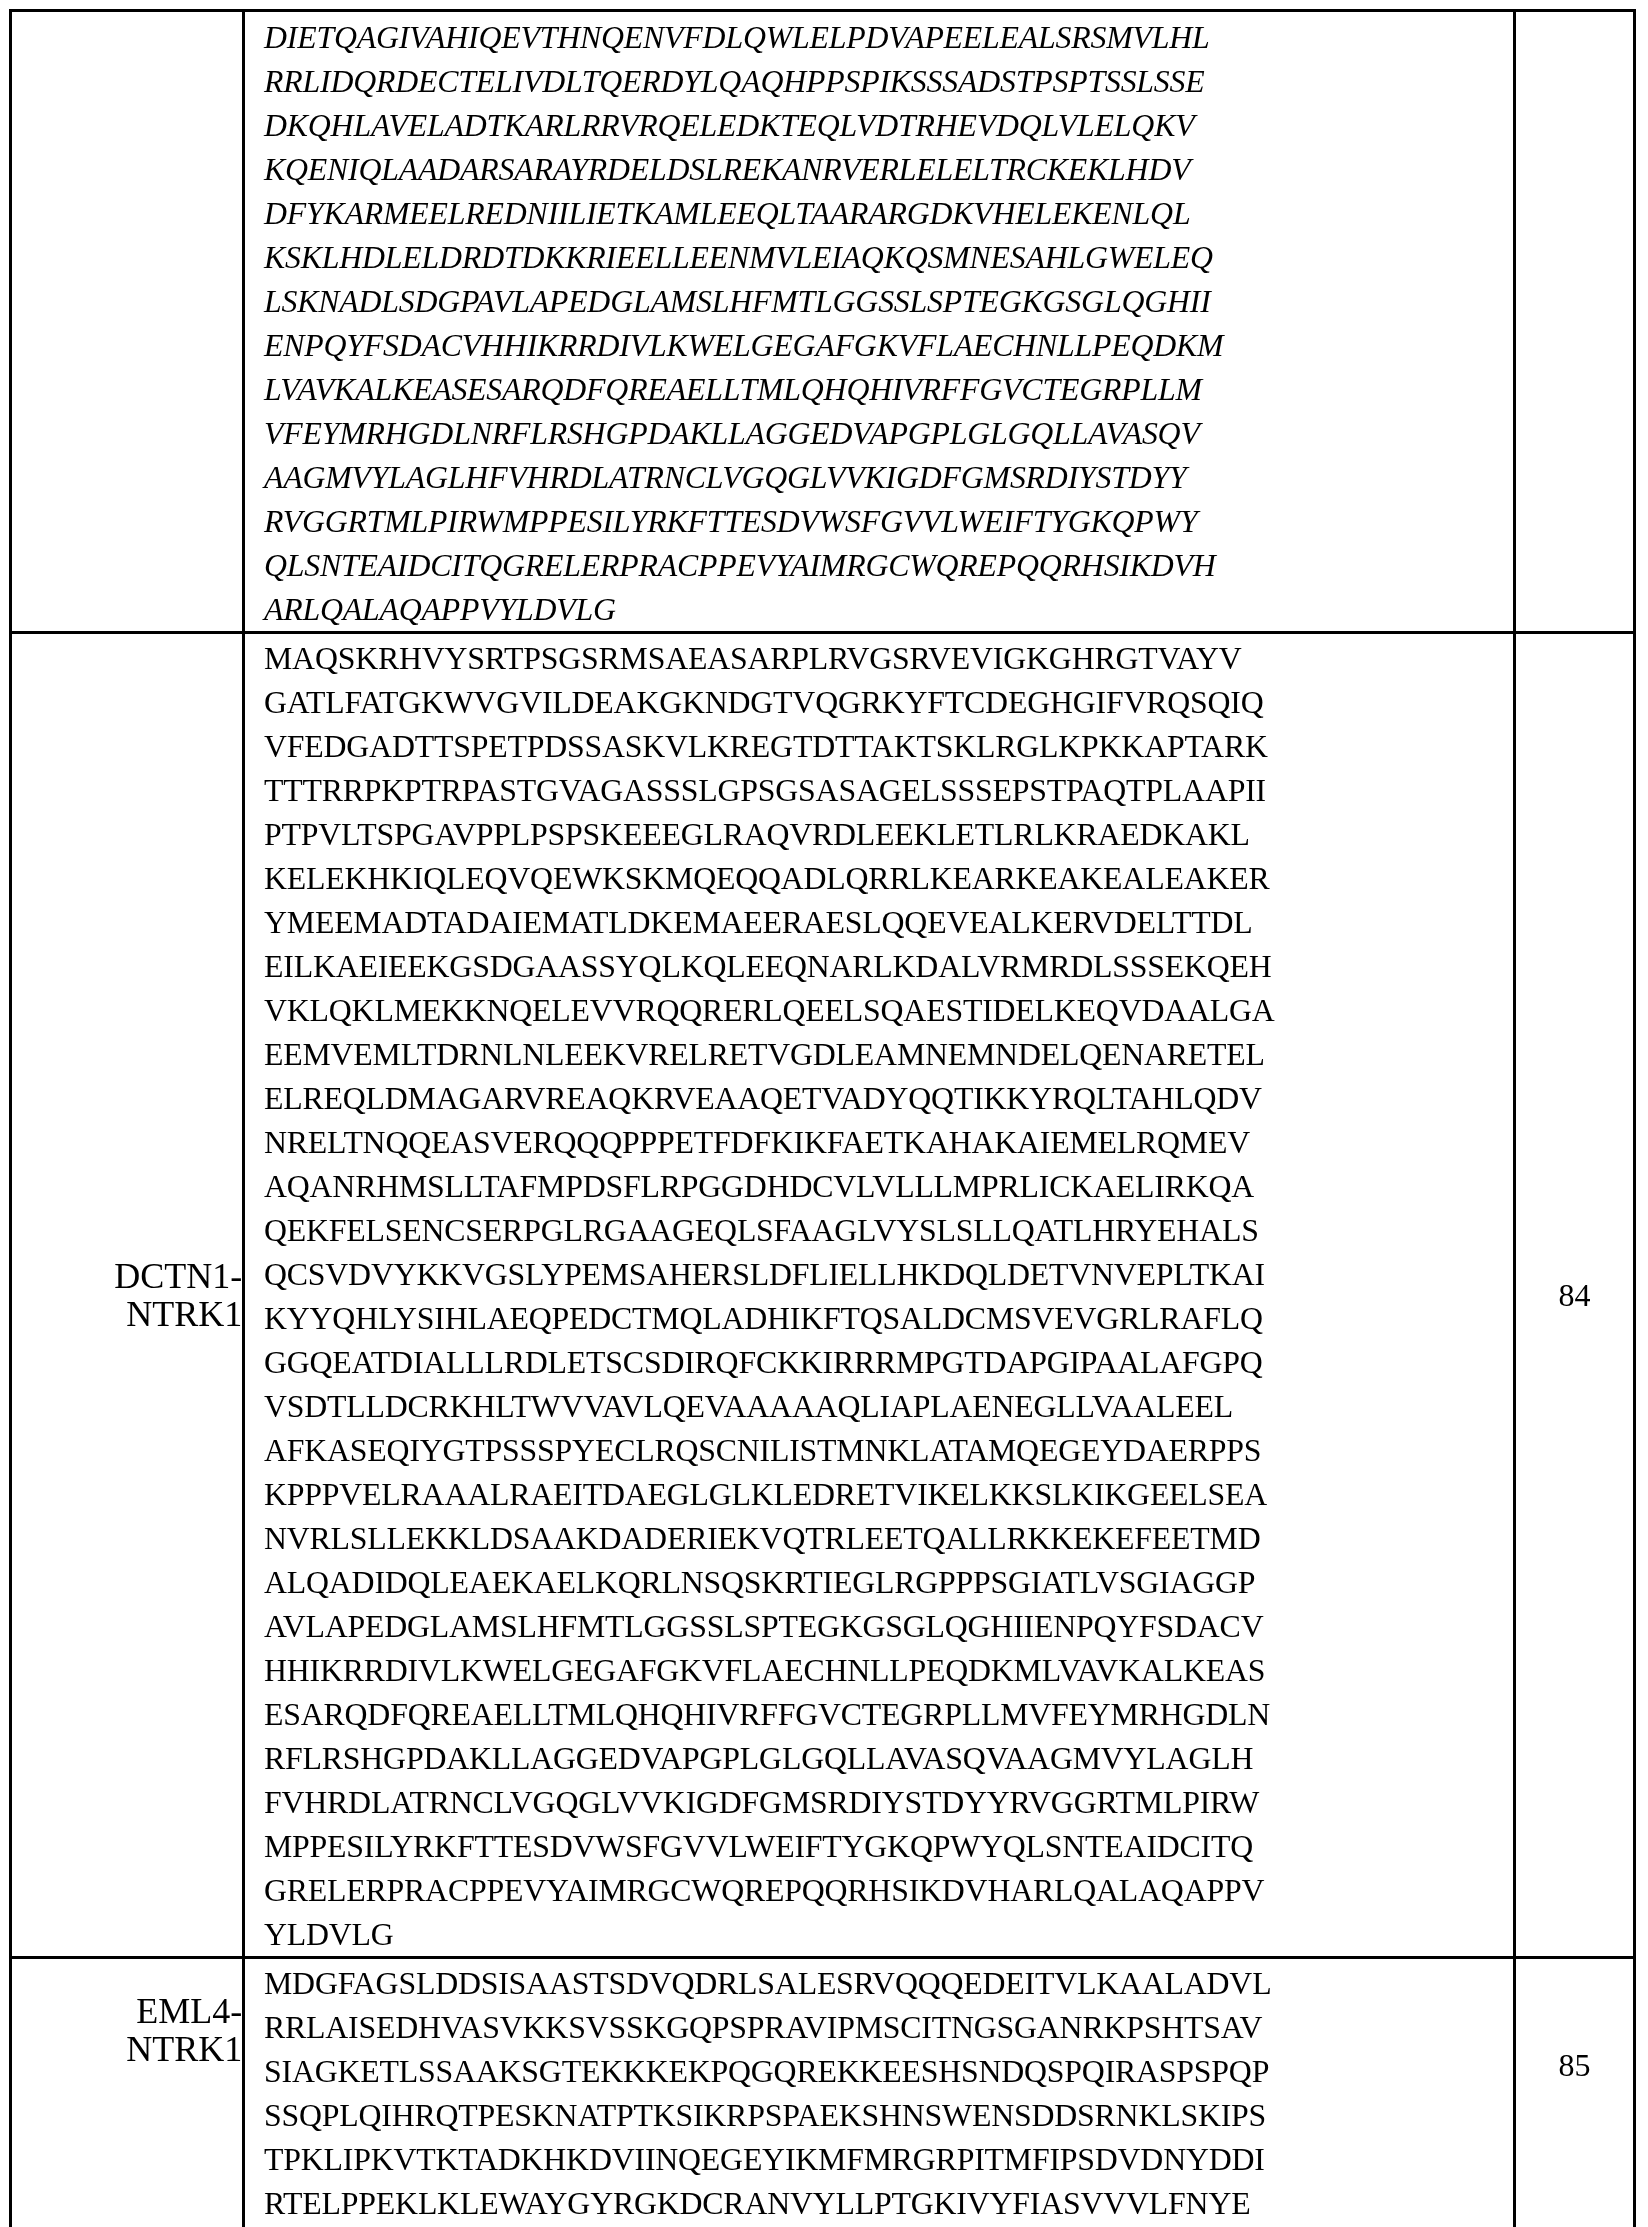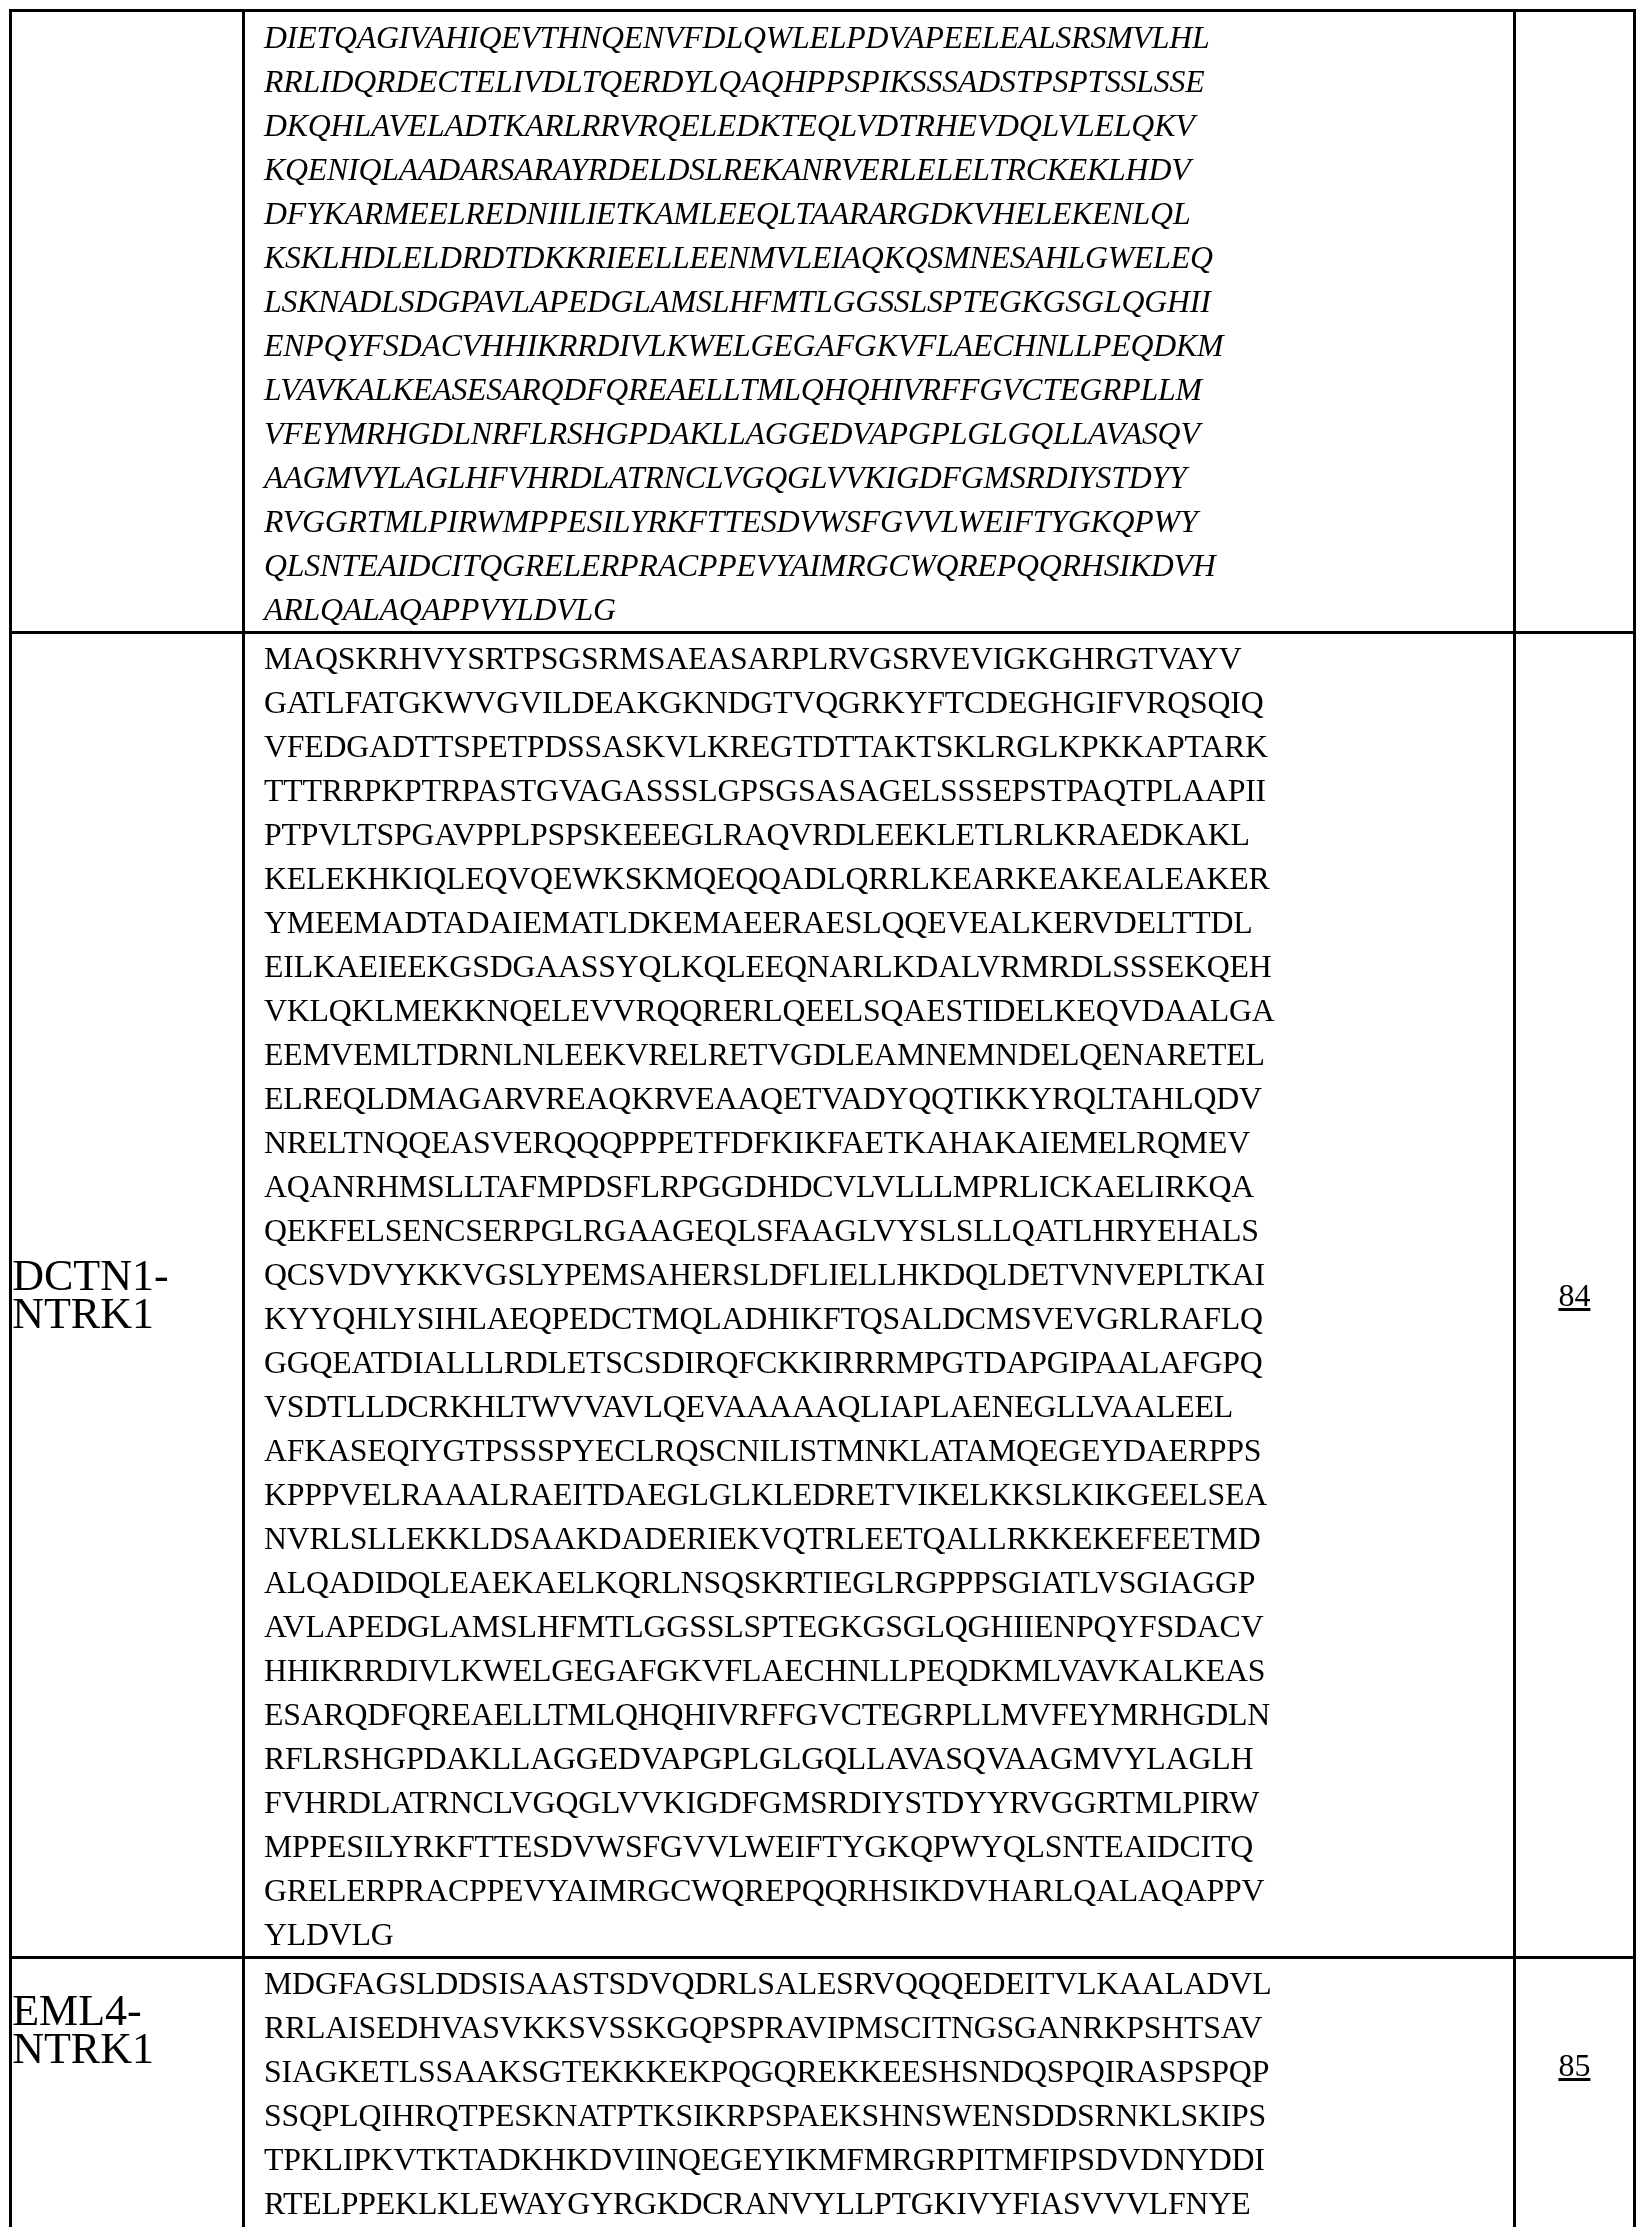--- a/index.html
+++ b/index.html
@@ -25,42 +25,41 @@
   }
   .seq-table td {
     border: 3.3px solid #000000;
     padding: 0;
     vertical-align: middle;
   }
   .col-name { width: 232px; }
   .col-seq { width: 1265px; }
   .col-id { width: 120px; }
   .name-cell {
-    text-align: left;
-    font-size: 44px;
+    text-align: right;
+    font-size: 36px;
     line-height: 38px;
   }
   .name-cell .name-line { display: block; }
   .seq-cell {
     padding-left: 18.4px !important;
     padding-right: 5px !important;
     vertical-align: top !important;
   }
   .seq-line {
     display: block;
     font-size: 32px;
     line-height: 44px;
     white-space: nowrap;
     letter-spacing: -0.2px;
     transform-origin: left center;
   }
   .id-cell {
     text-align: center;
     font-size: 32px;
-    text-decoration: underline;
   }
   .row-1 td { height: 613px; }
   .row-2 td { height: 1316px; }
   .row-3 td { height: 251px; }
   .row-1 .seq-cell { padding-top: 3.3px !important; font-style: italic; }
   .row-2 .seq-cell { padding-top: 1.7px !important; }
   .row-3 .seq-cell { padding-top: 1.7px !important; }
   .row-3 .name-cell { vertical-align: top; padding-top: 33px; }
   .row-3 .id-cell { vertical-align: top; padding-top: 88px; }
 </style>

